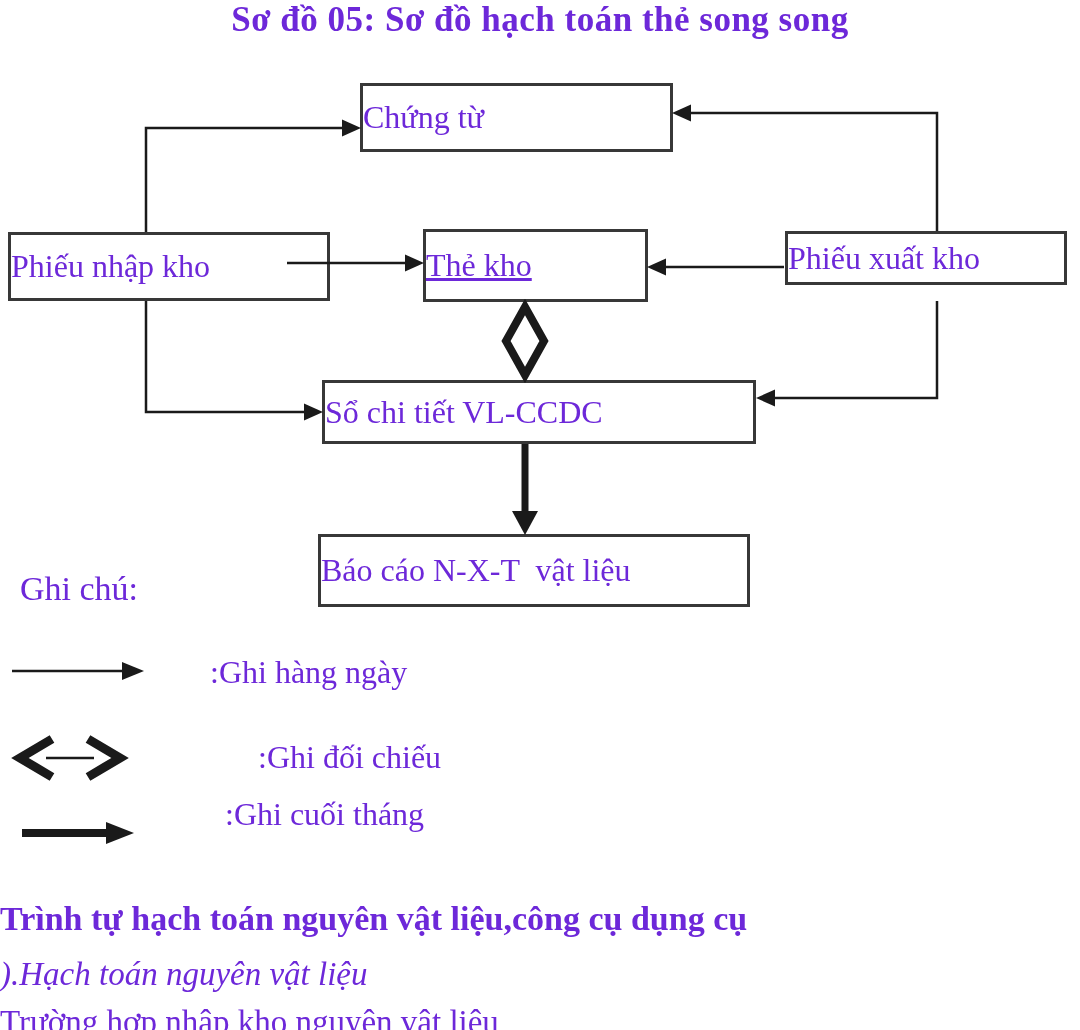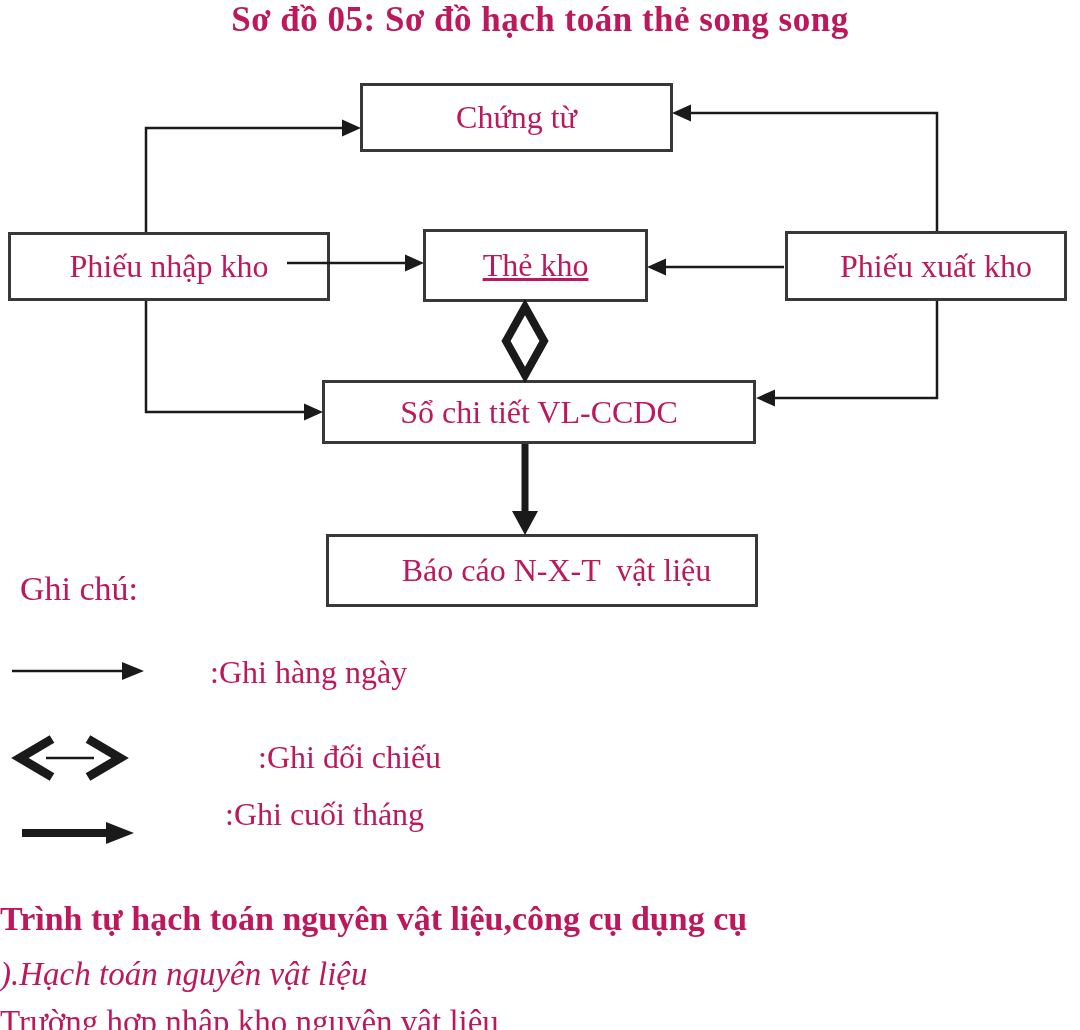--- a/index.html
+++ b/index.html
@@ -3,39 +3,39 @@
 <meta charset="utf-8">
 <style>
   html, body { margin: 0; padding: 0; background: #ffffff; }
   .page {
     position: relative;
     width: 1080px;
     height: 1030px;
     background: #ffffff;
     overflow: hidden;
     font-family: "Liberation Serif", "DejaVu Serif", serif;
-    color: #be185d;
+    color: #6d28d9;
   }
   .title {
     position: absolute;
     top: 0px; left: 0; width: 100%;
     margin: 0;
     text-align: center;
     font-size: 35px;
     font-weight: bold;
     letter-spacing: 0.5px;
   }
   .node {
     position: absolute;
     box-sizing: border-box;
     border: 3px solid #383838;
     background: #ffffff;
     display: flex;
     align-items: center;
-    justify-content: center;
+    justify-content: flex-start;
     font-size: 32px;
     z-index: 2;
   }
   .node-label { white-space: pre; }
   .overlay {
     position: absolute;
     top: 0; left: 0;
     z-index: 3;
     pointer-events: none;
   }
@@ -72,29 +72,29 @@
   </div>
 
   <div class="node" style="left:8px; top:232px; width:322px; height:69px;">
     <span class="node-label">Phiếu nhập kho</span>
   </div>
 
   <div class="node" style="left:423px; top:229px; width:225px; height:73px;text-decoration:underline;">
     <span class="node-label">Thẻ kho</span>
   </div>
 
-  <div class="node" style="left:785px; top:231px; width:282px; height:70px;padding-left:20px;">
+  <div class="node" style="left:785px; top:231px; width:282px; height:54px;">
     <span class="node-label">Phiếu xuất kho</span>
   </div>
 
   <div class="node" style="left:322px; top:380px; width:434px; height:64px;">
     <span class="node-label">Sổ chi tiết VL-CCDC</span>
   </div>
 
-  <div class="node" style="left:326px; top:534px; width:432px; height:73px;padding-left:29px;">
+  <div class="node" style="left:318px; top:534px; width:432px; height:73px;">
     <span class="node-label">Báo cáo N-X-T  vật liệu</span>
   </div>
 
   <svg class="overlay" width="1080" height="1030" viewBox="0 0 1080 1030">
     <g stroke="#1a1a1a" fill="#1a1a1a">
 
       <polyline points="146,232 146,128 347,128" fill="none" stroke-width="2.5"></polyline>
       <polygon points="361,128 342,119.5 342,136.5" stroke="none"></polygon>
 
       <polyline points="937,231 937,113 686,113" fill="none" stroke-width="2.5"></polyline>

